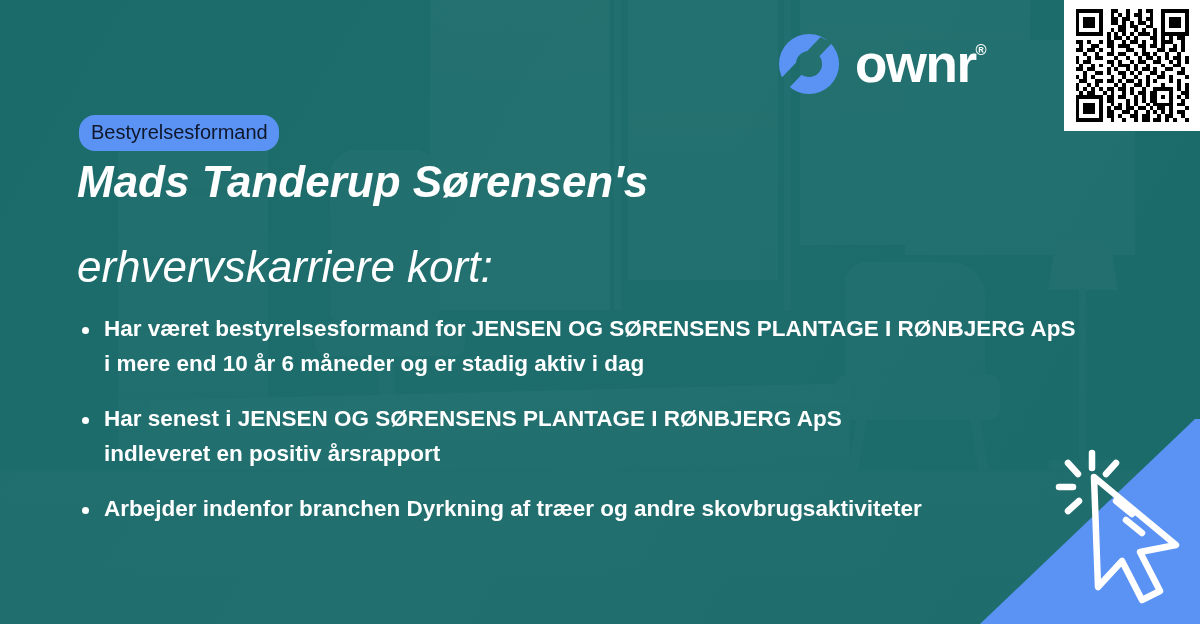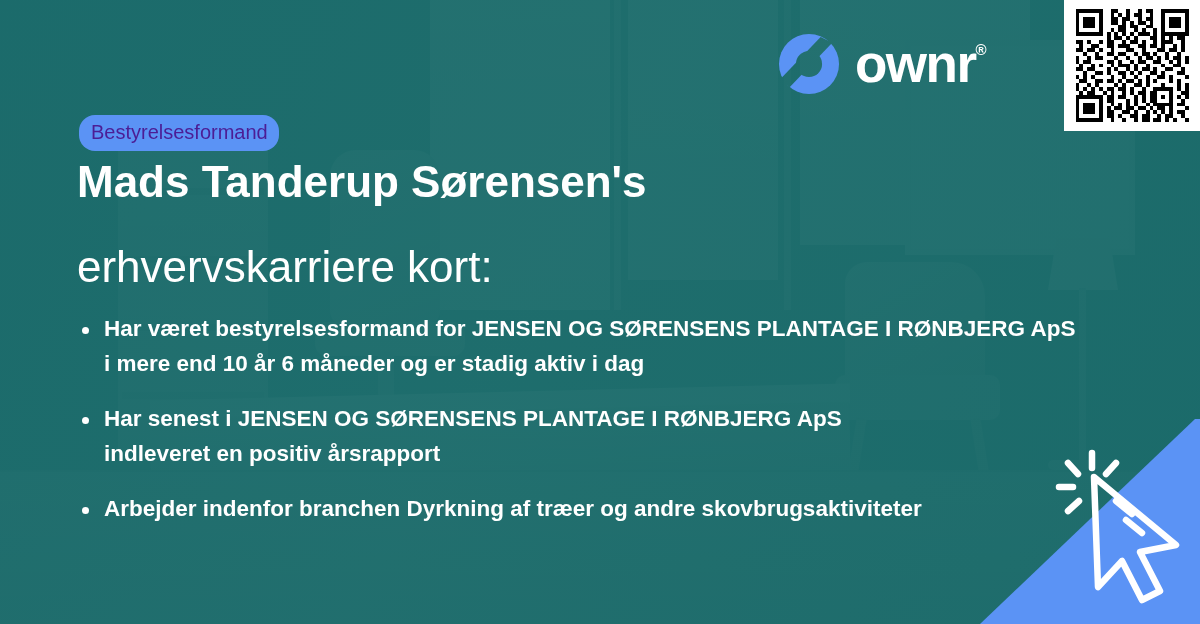--- a/index.html
+++ b/index.html
@@ -110,34 +110,35 @@
   #qr-wrap {
     position:absolute; left:1064px; top:0;
     width:136px; height:131px;
     background:#ffffff; padding:9px;
   }
   #qr { display:block; width:118px; height:113px; }
 
   
   #badge {
     position:absolute; left:79px; top:115px;
-    background:#5b93f5; color:#4c1d95;
+    background:#5b93f5; color:#0f172a;
     font-size:20px; line-height:1;
     padding:7px 11px 9px 12px;
     border-radius:16px;
     white-space:nowrap;
   }
 
   
   #headline {
     position:absolute; left:77px; top:156px;
     color:#ffffff;
     font-size:44px;
     line-height:1.18;
     white-space:nowrap;
+    font-style:italic;
   }
   #headline .l1 { font-weight:bold; display:block; }
   #headline .l2 { font-weight:normal; display:block;margin-top:33px; }
 
   
   #facts {
     position:absolute; left:78px; top:312px;
     width:1180px;
     list-style:none;
   }

